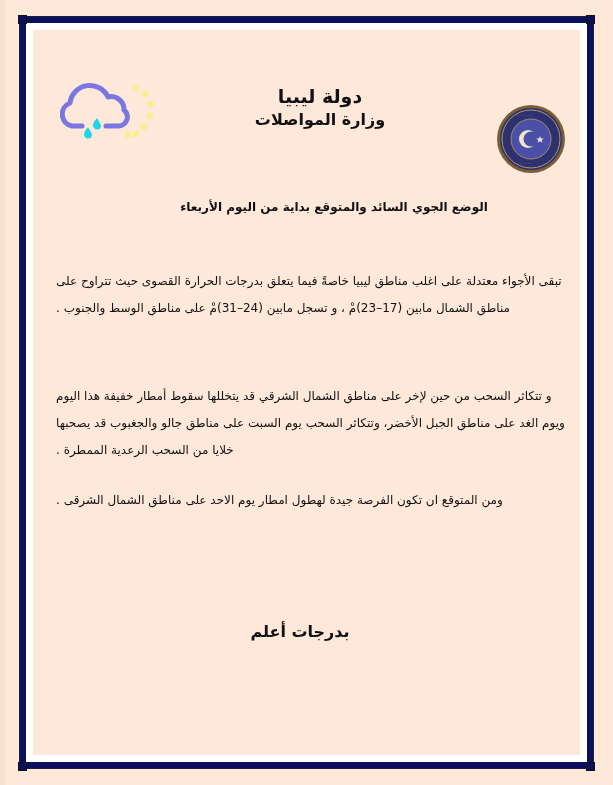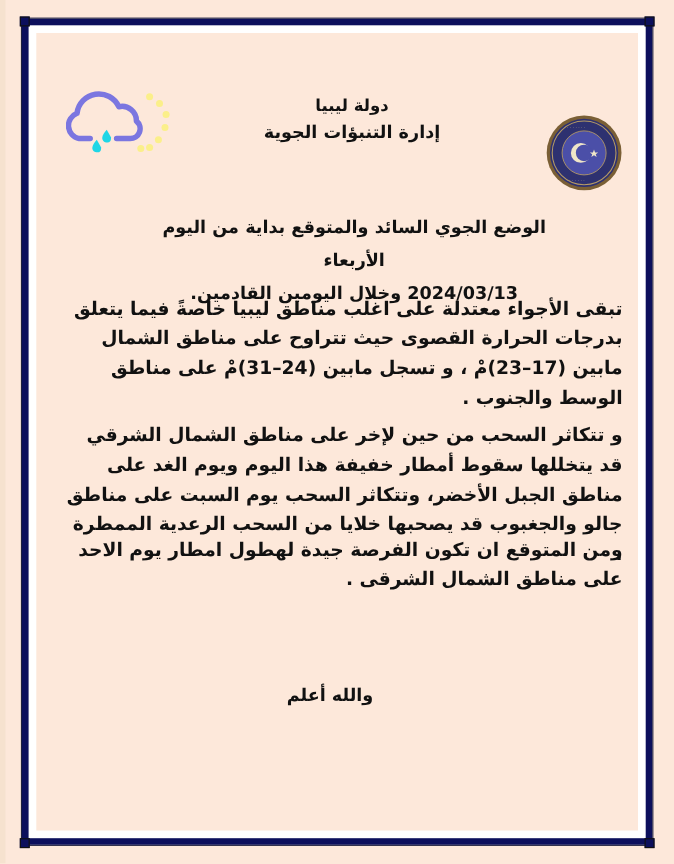--- a/index.html
+++ b/index.html
@@ -59,42 +59,42 @@
   }
 
   .header-block {
     position: absolute;
     left: 190px; top: 84px;
     width: 260px;
     text-align: center;
     direction: rtl;
     font-weight: bold;
   }
-  .header-block .l1 { font-size: 15px; line-height: 25px; }
+  .header-block .l1 { font-size: 19px; line-height: 25px; }
   .header-block .l2 { font-size: 16px; line-height: 21px; }
 
   .subtitle {
     position: absolute;
-    left: 122px; top: 192px;
+    left: 134px; top: 192px;
     width: 400px;
     text-align: center;
     direction: rtl;
     font-weight: bold;
-    font-size: 16px;
+    font-size: 12px;
     line-height: 30px;
   }
 
   .para {
     position: absolute;
     left: 56px;
     width: 510px;
     direction: rtl;
-    text-align: right;
-    font-weight: bold;
-    font-size: 17px;
+    text-align: left;
+    font-weight: normal;
+    font-size: 12px;
     line-height: 27px;
   }
   .p1 { top: 268px; }
   .p2 { top: 383px; }
   .p3 { top: 487px; }
 
   .closing {
     position: absolute;
     left: 230px; top: 622px;
     width: 140px;
@@ -142,25 +142,24 @@
   <circle cx="36" cy="36" r="7.5" fill="#4b4fa8"></circle>
   <polygon points="45,33 46,35.6 48.8,35.6 46.6,37.2 47.4,39.8 45,38.2 42.6,39.8 43.4,37.2 41.2,35.6 44,35.6" fill="#efe6c8"></polygon>
   <g fill="#c8b488" font-size="4" font-family="DejaVu Sans, sans-serif">
     <text x="18" y="14">· · · · · · · ·</text>
     <text x="20" y="62">· · · · · · ·</text>
   </g>
 </svg>
 
 <div class="header-block">
   <div class="l1">دولة ليبيا</div>
-  <div class="l2">إدارة التنبؤات الجوية</div>
+  <div class="l2">وزارة المواصلات</div>
 </div>
 
 <div class="subtitle">
   <div>الوضع الجوي السائد والمتوقع بداية من اليوم الأربعاء</div>
-  <div>2024/03/13 وخلال اليومين القادمين.</div>
 </div>
 
 <div class="para p1">تبقى الأجواء معتدلة على اغلب مناطق ليبيا خاصةً فيما يتعلق بدرجات الحرارة القصوى حيث تتراوح على مناطق الشمال مابين (17–23)مْ ، و تسجل مابين (24–31)مْ على مناطق الوسط والجنوب .</div>
 <div class="para p2">و تتكاثر السحب من حين لإخر على مناطق الشمال الشرقي  قد يتخللها سقوط أمطار خفيفة هذا اليوم ويوم الغد على  مناطق الجبل الأخضر، وتتكاثر السحب يوم السبت على مناطق جالو والجغبوب  قد يصحبها خلايا من السحب الرعدية الممطرة .</div>
 <div class="para p3">ومن المتوقع  ان تكون الفرصة جيدة لهطول امطار يوم الاحد على مناطق الشمال الشرقى .</div>
 
-<div class="closing">والله أعلم</div>
+<div class="closing">بدرجات أعلم</div>
 
 </body></html>

